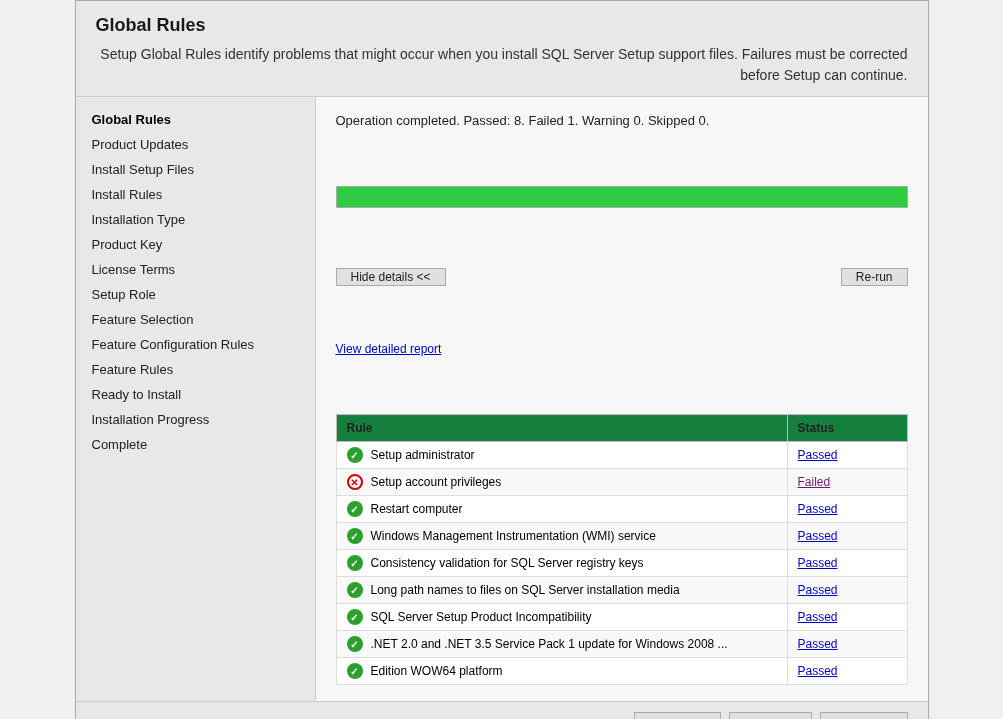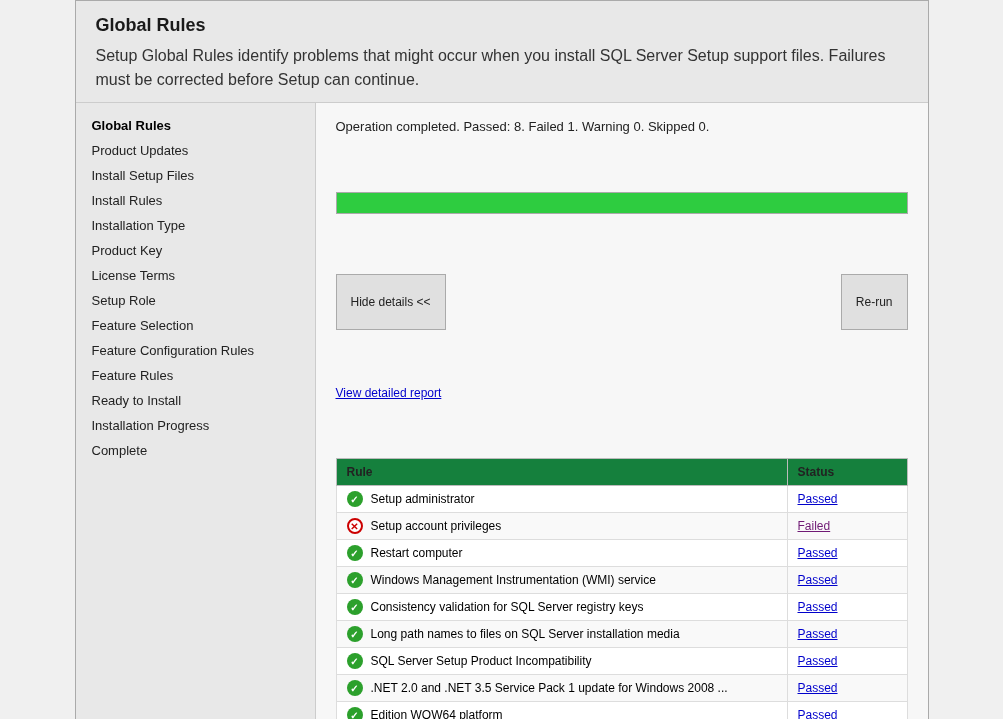--- a/index.html
+++ b/index.html
@@ -25,24 +25,25 @@
       padding: 14px 20px 10px 20px;
       border-bottom: 1px solid #ccc;
     }
     .window-title {
       font-size: 18px;
       font-weight: bold;
       color: #1a1a1a;
       margin-bottom: 8px;
     }
     .window-description {
-      font-size: 16px;
+      font-size: 14px;
       color: #333;
       line-height: 1.5;
       max-width: 860px;
+      text-align: right;
     }
     .window-body {
       display: flex;
       flex: 1;
     }
     .sidebar {
       width: 240px;
       background: #e8e8e8;
       border-right: 1px solid #ccc;
       padding: 10px 0;
@@ -81,21 +82,21 @@
       height: 100%;
       background: #2ecc40;
     }
     .toolbar {
       display: flex;
       justify-content: space-between;
       align-items: center;
       margin-bottom: 8px;
     }
     .btn {
-      padding: 20px 14px;
+      padding: 1px 14px;
       background: #e0e0e0;
       border: 1px solid #aaa;
       cursor: pointer;
       font-size: 12px;
       color: #222;
     }
     .view-report-link {
       color: #0000cc;
       font-size: 12px;
       text-decoration: underline;

